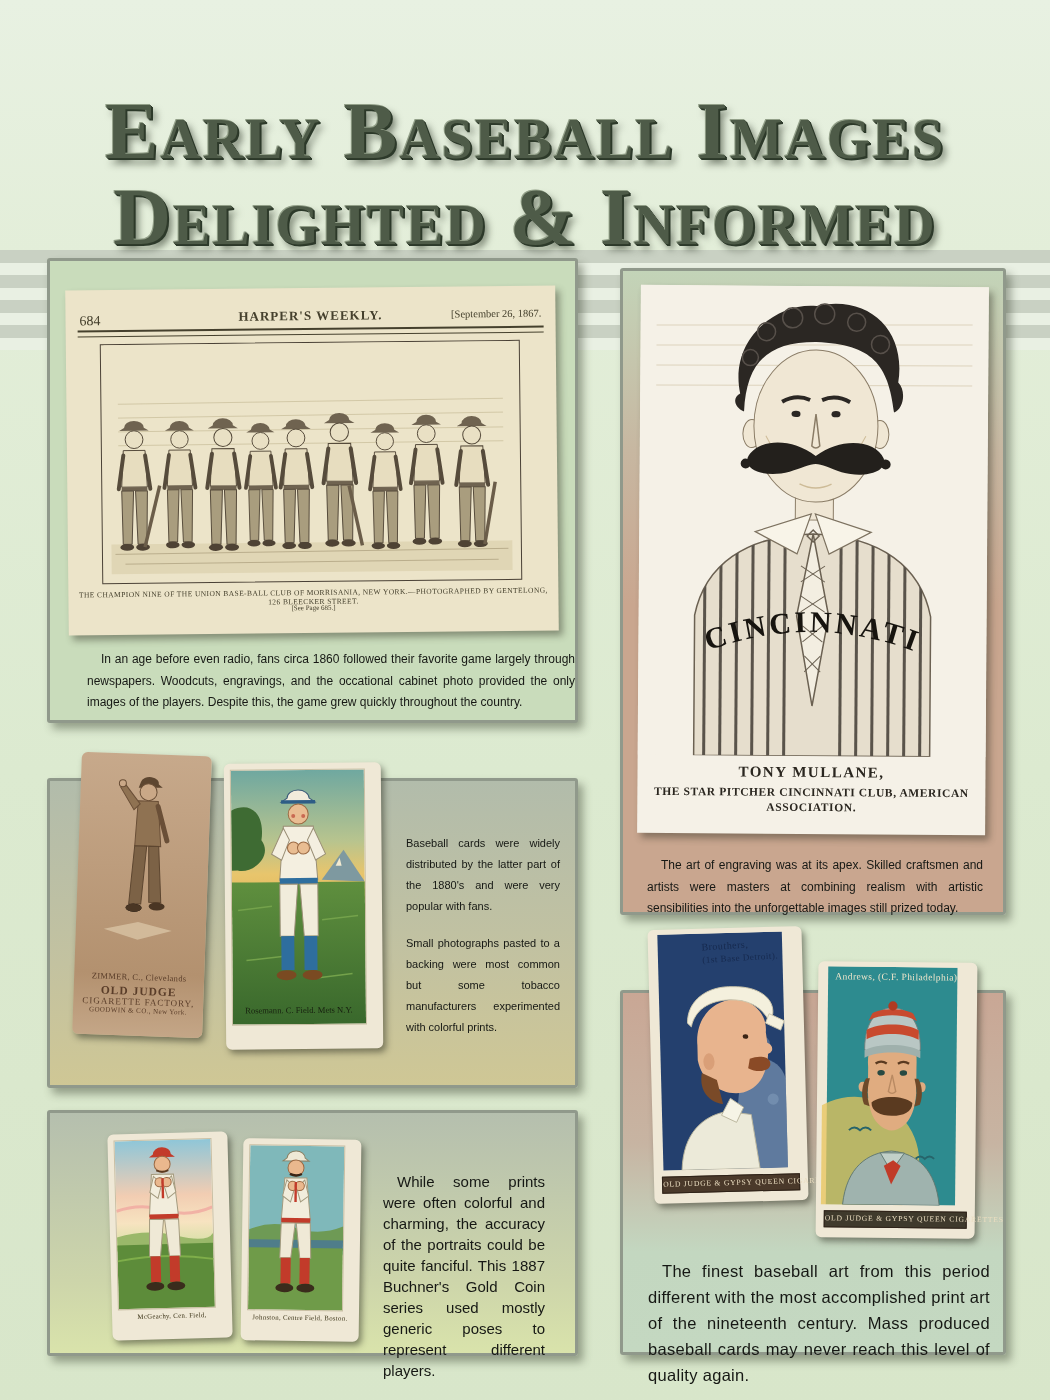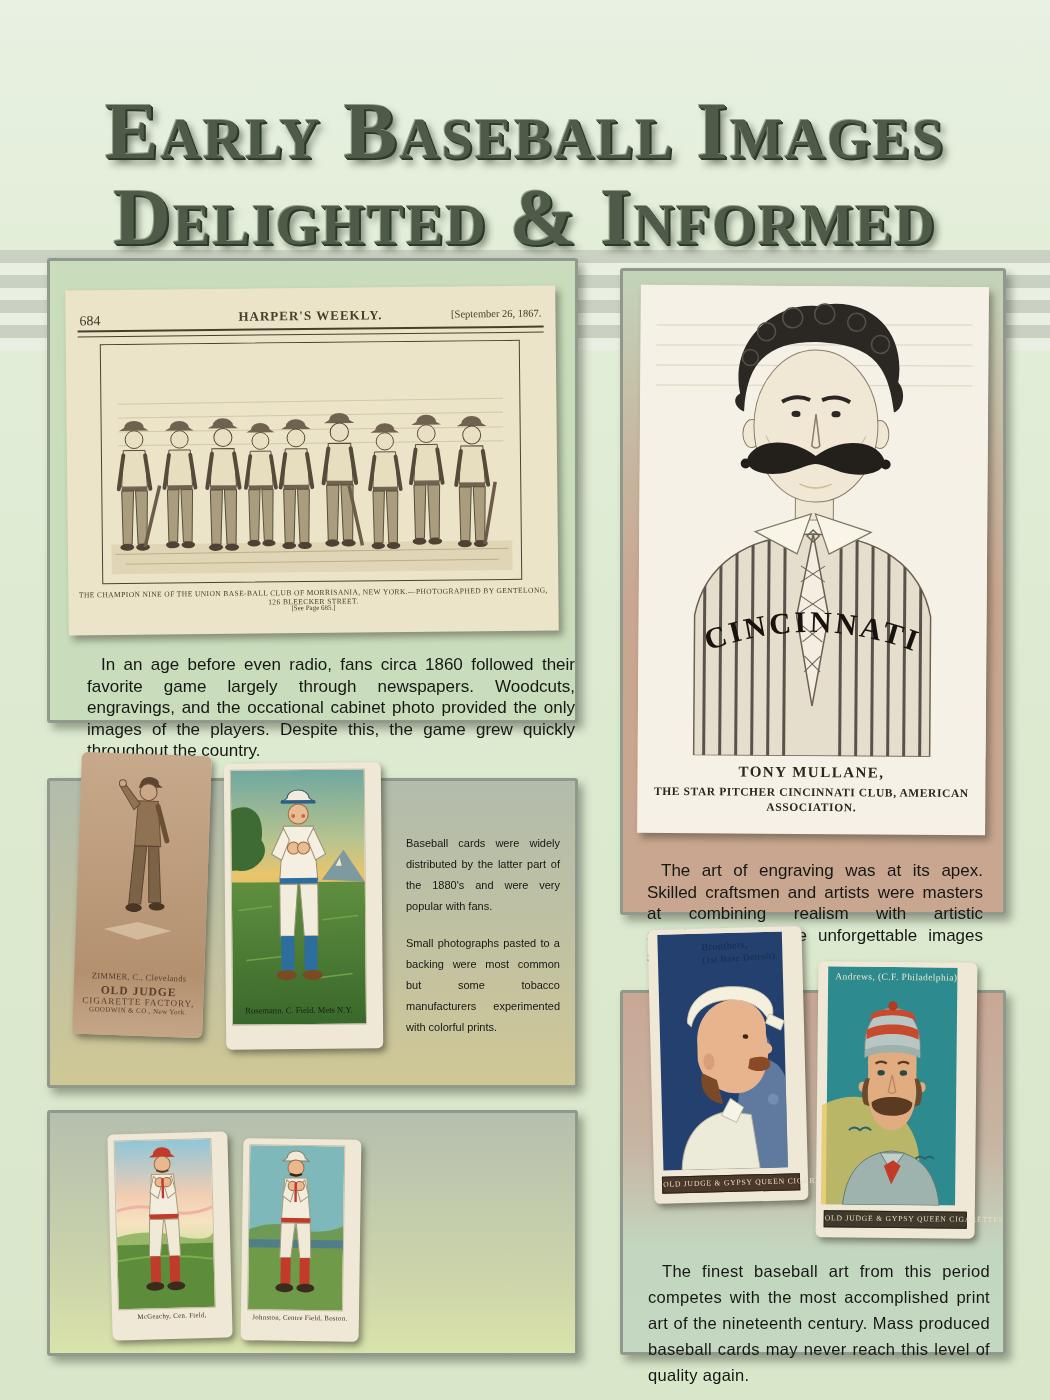--- a/index.html
+++ b/index.html
@@ -20,21 +20,21 @@
   #panel-harpers{left:47px;top:258px;width:525px;height:459px;background:#c9dcbb;}
   #panel-engraving{left:620px;top:268px;width:380px;height:641px;
     background:linear-gradient(180deg,#c3d4b8 0%,#c7b7a1 28%,#c9a68f 52%,#c9a68f 100%);}
   #panel-cards{left:47px;top:778px;width:525px;height:304px;
     background:linear-gradient(180deg,#b2bcab 0%,#c3c2a0 60%,#cfc795 100%);}
   #panel-buchner{left:47px;top:1110px;width:525px;height:240px;
     background:linear-gradient(180deg,#b5bfae 0%,#cdd5aa 70%,#d9e3ab 100%);}
   #panel-goodwin{left:620px;top:990px;width:380px;height:359px;
     background:linear-gradient(180deg,#c9a795 0%,#c7b4a2 42%,#c3d7c0 72%,#c4d8c1 100%);}
   .paper{position:absolute;background:#ece4c9;box-shadow:4px 5px 7px rgba(50,52,38,.45);}
-  .body-text{color:#161814;text-align:justify;line-height:21.5px;font-size:17px;}
+  .body-text{color:#161814;text-align:justify;line-height:21.5px;font-size:12px;}
   .body-text .ind{display:inline-block;width:14px;}
   
   #harpers-paper{left:17px;top:27px;width:490px;height:345px;transform:rotate(-0.6deg);}
   .hw-header{position:absolute;top:20px;left:14px;right:14px;height:16px;
     font-family:"Liberation Serif",serif;color:#45402d;}
   .hw-pagenum{position:absolute;left:0;top:3px;font-size:14px;}
   .hw-masthead{position:absolute;left:0;right:0;text-align:center;font-size:13px;font-weight:bold;letter-spacing:1px;}
   .hw-date{position:absolute;right:0;top:2px;font-size:10.5px;}
   .hw-rule{position:absolute;top:40px;left:12px;right:12px;height:4px;
     border-top:2px solid #45402d;border-bottom:1px solid #45402d;}
@@ -391,20 +391,23 @@
           <path d="M61,77 L47,77 L51,112 L62,112 Z" fill="#efe9d6" stroke="#a39a7e"></path>
           <rect x="32" y="112" width="10" height="26" fill="#c23b2a"></rect>
           <rect x="51" y="112" width="10" height="26" fill="#c23b2a"></rect>
           <ellipse cx="36" cy="142" rx="9" ry="4.4" fill="#3a2c1c"></ellipse>
           <ellipse cx="57" cy="142" rx="9" ry="4.4" fill="#3a2c1c"></ellipse>
         </g>
       </svg>
       <div class="card-cap">Johnston, Centre Field, Boston.</div>
     </div>
 
+    <div id="buchner-text">
+      <p class="body-text" style="font-size:15px;line-height:21px;margin:0"><span class="ind"></span><span>While some prints were often colorful and charming, the accuracy of the portraits could be quite fanciful. This 1887 Buchner's Gold Coin series used mostly generic poses to represent different players.</span></p>
+    </div>
   </section>
 
   <section class="panel" id="panel-goodwin">
     <div class="card" id="brouthers-card">
       <svg viewBox="0 0 134 254" width="134" height="236">
         <rect width="134" height="254" fill="#24406e"></rect>
         <path d="M86,150 C104,128 128,136 134,158 L134,254 L74,254 Z" fill="#8fa9c6" opacity="0.55"></path>
         <circle cx="110" cy="120" r="8" fill="#8fa9c6" opacity="0.4"></circle>
         <circle cx="120" cy="180" r="6" fill="#8fa9c6" opacity="0.4"></circle>
 
@@ -450,15 +453,15 @@
         <path d="M40,88 C40,58 54,44 70,44 C86,44 100,58 100,88 L98,94 C88,84 52,84 42,94 Z" fill="#b9c7c4" stroke="#70807c"></path>
         <path d="M42,78 C56,70 84,70 98,78 L98,68 C84,60 56,60 42,68 Z" fill="#c84a2e"></path>
         <path d="M44,58 C56,50 84,50 96,58 L92,50 C82,44 58,44 48,50 Z" fill="#c84a2e"></path>
         <circle cx="70" cy="42" r="5" fill="#b03a22"></circle>
         <path d="M40,90 C54,82 86,82 100,90 L100,98 C86,90 54,90 40,98 Z" fill="#9fb0ac"></path>
       </svg>
       <div class="cardtitle" style="top:10px;font-size:9.5px;color:#f0e6cb;letter-spacing:.4px">Andrews, (C.F. Philadelphia).</div>
       <div class="brandband" style="background:#3f3a2c">OLD JUDGE &amp; GYPSY QUEEN CIGARETTES</div>
     </div>
 
-    <p class="body-text" id="goodwin-body"><span class="ind"></span><span>The finest baseball art from this period competes with the most accomplished print art of the nineteenth century. Mass produced baseball cards may never reach this level of quality again.</span></p>
+    <p class="body-text" id="goodwin-body"><span class="ind"></span><span>The finest baseball art from this period different with the most accomplished print art of the nineteenth century. Mass produced baseball cards may never reach this level of quality again.</span></p>
   </section>
 </div>
 
 </body></html>

